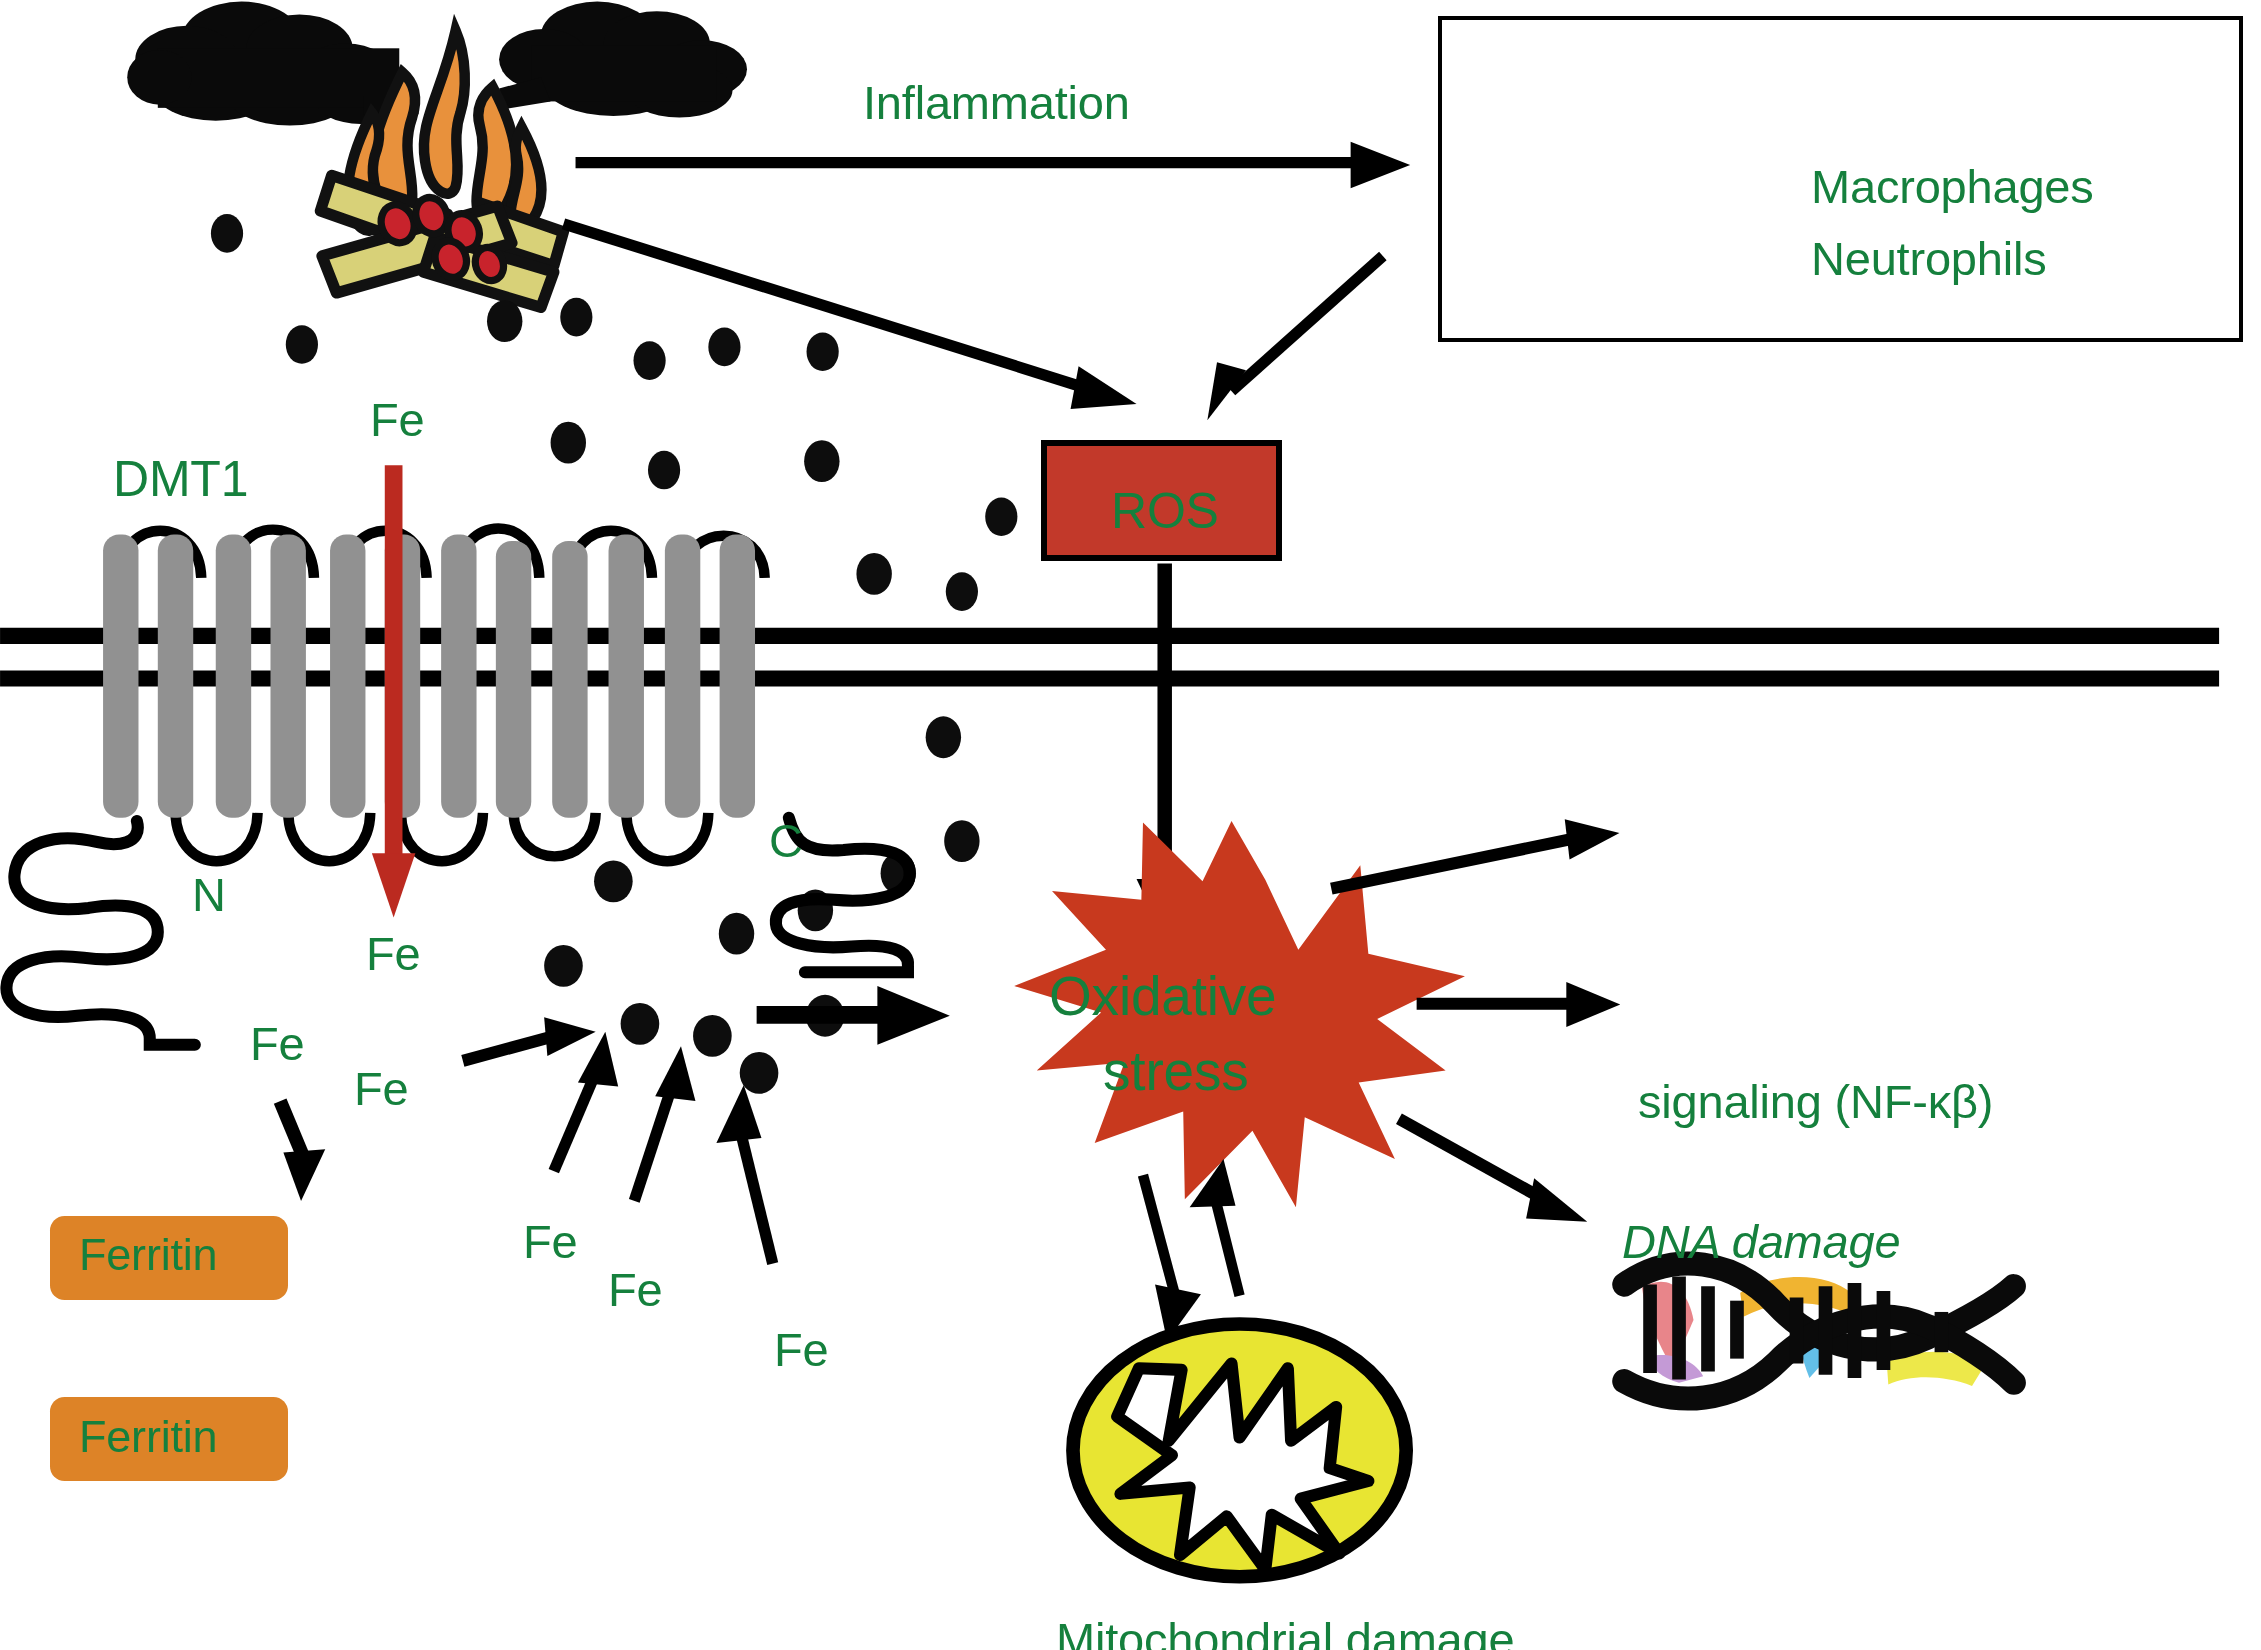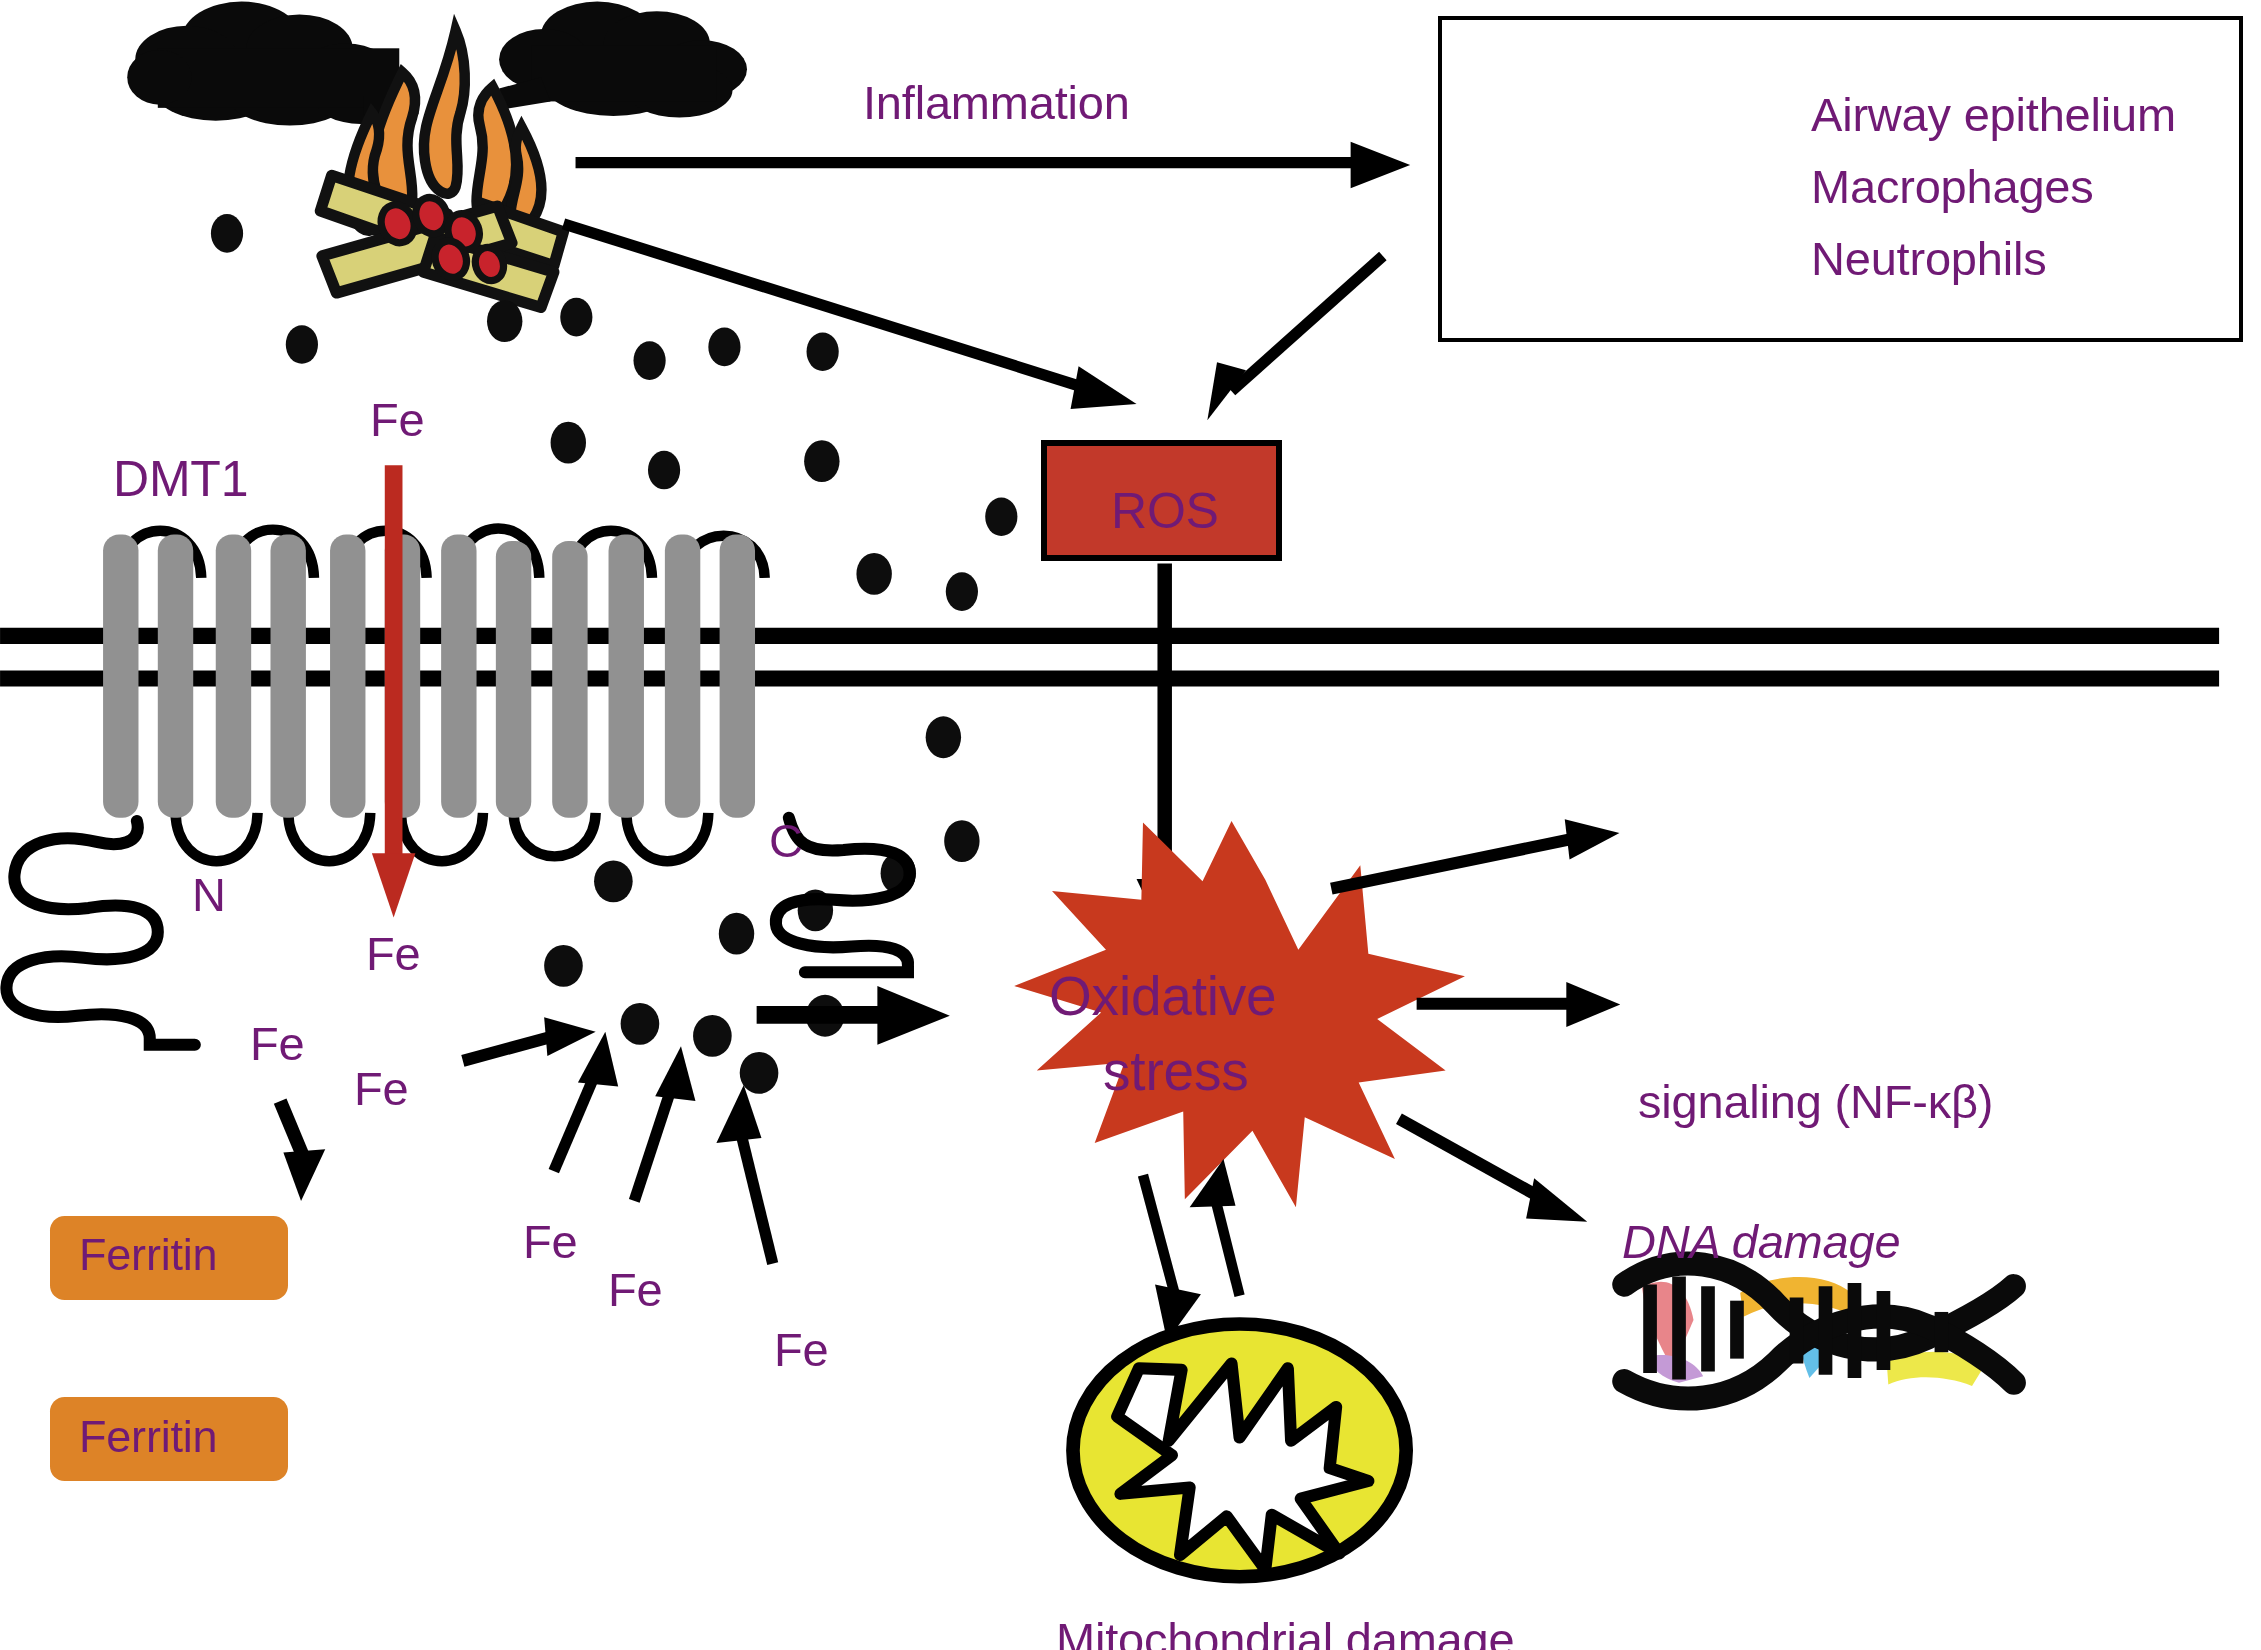--- a/index.html
+++ b/index.html
@@ -17,21 +17,21 @@
   }
   #stage svg.layer{
     position:absolute;
     left:0; top:0;
     width:2261px;
     height:1650px;
   }
   .lbl{
     position:absolute;
     font-family:"Liberation Sans", sans-serif;
-    color:#701a75;
+    color:#15803d;
     white-space:pre;
     line-height:1.12;
     letter-spacing:-0.2px;
   }
   .lbl-inflammation{ font-size:47px; left:863px; top:77px; }
   .lbl-dmt1{ font-size:50px; left:113px; top:451px; }
   .lbl-fe-top{ font-size:47px; left:370px; top:394px; }
   .lbl-fe-bottom{ font-size:47px; left:366px; top:928px; }
   .lbl-n{ font-size:47px; left:192px; top:869px; }
   .lbl-c{ font-size:47px; left:769px; top:815px; }
@@ -351,21 +351,20 @@
     </g>
 
     <g>
       <ellipse cx="2082" cy="270" rx="80" ry="92" fill="#F0EEE2" stroke="#0A0A0A" stroke-width="12"></ellipse>
       <path d="M2038,230 L2092,220 L2118,236 L2112,286 L2094,288 L2096,324 L2066,326
                L2066,272 L2046,272 Z" fill="#C0413D"></path>
     </g>
   </svg>
 
   <div class="box-cells"></div>
-  <div class="lbl lbl-airway">Airway epithelium</div>
   <div class="lbl lbl-macro">Macrophages</div>
   <div class="lbl lbl-neutro">Neutrophils</div>
 
   <div class="ros-box"></div>
   <div class="lbl lbl-ros">ROS</div>
 
   <div class="ferritin-box ferritin-1"></div>
   <div class="lbl lbl-ferritin-1">Ferritin</div>
   <div class="ferritin-box ferritin-2"></div>
   <div class="lbl lbl-ferritin-2">Ferritin</div>

